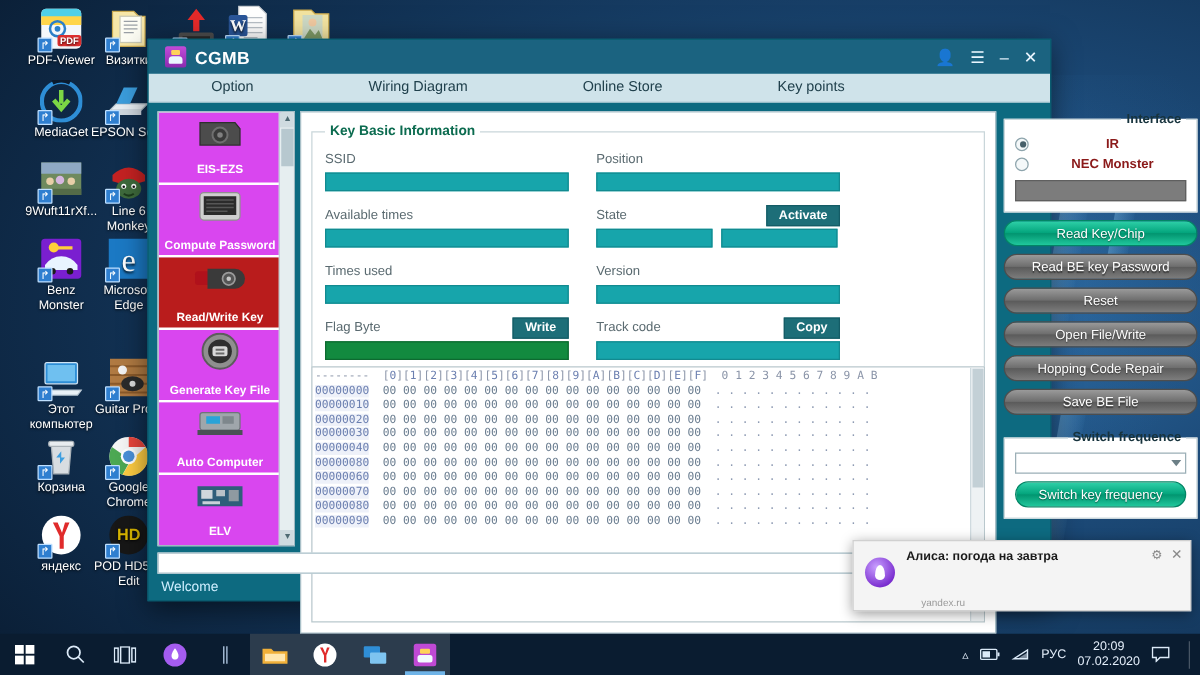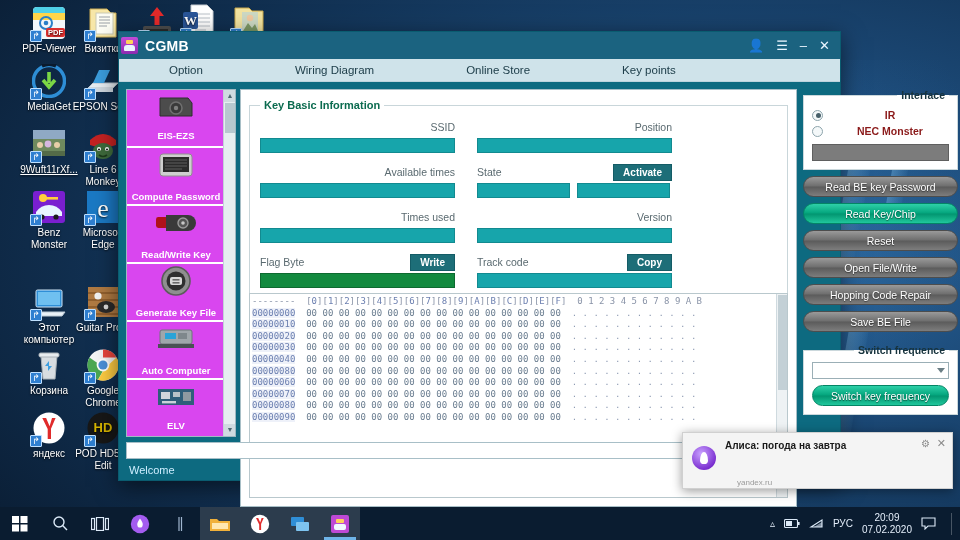--- a/index.html
+++ b/index.html
@@ -49,21 +49,21 @@
 
   
   #cgmb {
     position: absolute; left: 118px; top: 31px; width: 723px; height: 450px;
     background: #0d6a80;
     border: 1px solid #0a5c70;
     box-shadow: 0 6px 22px rgba(0,0,0,0.55);
   }
   #titlebar {
     height: 27px; background: #1b6380;
-    display: flex; align-items: center; padding: 0 4px 0 2px;
+    display: flex; align-items: center; padding: 0 4px 0 13px;
     color: #ffffff;
   }
   #titlebar .appicon {
     width: 17px; height: 17px; margin-right: 7px; border-radius: 2px;
     background: linear-gradient(#c24bd8, #8b2bb0);
     position: relative; flex: 0 0 auto;
   }
   #titlebar .appicon:before {
     content: ""; position: absolute; left: 3px; top: 8px; width: 11px; height: 6px;
     background: #eaf6ff; border-radius: 3px 3px 1px 1px;
@@ -90,21 +90,21 @@
   #sidebar {
     position: absolute; left: 7px; top: 7px; width: 110px; height: 348px;
     background: #f3f7f8; border: 1px solid #9fb9c2; overflow: hidden;
   }
   #sidelist { position: absolute; left: 0; top: 0; width: 98px; }
   .sitem {
     height: 58px; background: #d946ef; border-bottom: 2px solid #ffffff;
     color: #fff; font-size: 9.5px; font-weight: bold; text-align: center;
     position: relative;
   }
-  .sitem.sel { background: #d946ef; }
+  .sitem.sel { background: #b91c1c; }
   .sitem .ico { height: 34px; display: flex; align-items: center; justify-content: center; }
   .sitem .lbl { position: absolute; left: 0; right: 0; bottom: 5px; }
   .sitem.two .lbl { bottom: 2px; }
   #sbar {
     position: absolute; right: 0; top: 0; width: 12px; height: 100%;
     background: #e6eef0; border-left: 1px solid #c2d2d8;
   }
   #sbar .arr {
     position: absolute; left: 0; width: 12px; height: 12px; background: #cfdbe0;
     color: #4f6a73; font-size: 7px; text-align: center; line-height: 12px;
@@ -116,21 +116,21 @@
   
   #mainpanel {
     position: absolute; left: 121px; top: 7px; width: 557px; height: 418px;
     background: #ffffff; border: 1px solid #a8bfc7;
   }
   fieldset.grp { border: 1px solid #c9d6da; margin: 9px 8px 0 8px; padding: 8px 10px 10px 10px; }
   fieldset.grp > legend { font-size: 11px; font-weight: bold; color: #0b6b4f; padding: 0 4px; }
 
   .frow { display: flex; gap: 22px; }
   .fcol { width: 195px; }
-  .flabelrow { display: flex; align-items: center; height: 16px; justify-content: flex-end; }
+  .flabelrow { display: flex; align-items: center; height: 16px; }
   .flabel { font-size: 10.5px; color: #5a6a70; }
   .flabel.pwd { color: #8a44c8; }
   .fbtn {
     margin-left: auto; background: #1d6e78; color: #fff;
     font-size: 10px; font-weight: bold; padding: 2px 9px;
     border: 1px solid #145c66; cursor: default;
   }
   .fbtn.small { padding: 2px 7px; }
   .finput { height: 15px; background: #17a5ab; border: 1px solid #128a90; margin-top: 3px; }
   .finput.green { background: #128a3f; border-color: #0d6a30; }
@@ -346,21 +346,21 @@
           </svg><span class="lnk"></span></div>
         <div>EPSON Scan</div>
       </div>
       <div class="dicon" style="left: 118px; top: 64px;">
         <div class="glyph"><svg width="34" height="34" viewBox="0 0 34 34">
             <path d="M7 1 h14 l6 6 v26 H7 Z" fill="#ecf6ec" stroke="#9bc49b"></path>
             <rect x="11" y="4" width="14" height="10" fill="#4da44d"></rect>
           </svg><span class="lnk"></span></div>
         <div>Dr</div>
       </div>
-      <div class="dicon" style="left: 10px; top: 127px; text-decoration: underline;">
+      <div class="dicon" style="left: 10px; top: 127px;">
         <div class="glyph"><svg width="34" height="34" viewBox="0 0 34 34">
             <rect x="1" y="3" width="32" height="26" fill="#6f8a5e"></rect>
             <rect x="1" y="3" width="32" height="9" fill="#8fa9c4"></rect>
             <circle cx="8" cy="18" r="3" fill="#e8cfa8"></circle>
             <circle cx="16" cy="17" r="3.4" fill="#d6b7e0"></circle>
             <circle cx="25" cy="18" r="3" fill="#e8cfa8"></circle>
             <rect x="1" y="24" width="32" height="5" fill="#546b48"></rect>
           </svg><span class="lnk"></span></div>
         <div>9Wuft11rXf...</div>
       </div>
@@ -661,22 +661,22 @@
             <span class="rlabel">IR</span>
           </div>
           <div class="radiorow">
             <span class="radio"></span>
             <span class="rlabel">NEC Monster</span>
           </div>
           <div class="greybox"></div>
         </fieldset>
 
         <div id="actionbuttons">
+            <div class="pill teal">Read Key/Chip</div>
             <div class="pill">Read BE key Password</div>
-            <div class="pill teal">Read Key/Chip</div>
             <div class="pill">Reset</div>
             <div class="pill">Open File/Write</div>
             <div class="pill">Hopping Code Repair</div>
             <div class="pill">Save BE File</div>
           </div>
 
         <fieldset class="rgrp" id="freqgrp">
           <legend>Switch frequence</legend>
           <div class="combo">
             <div class="cv"></div>

